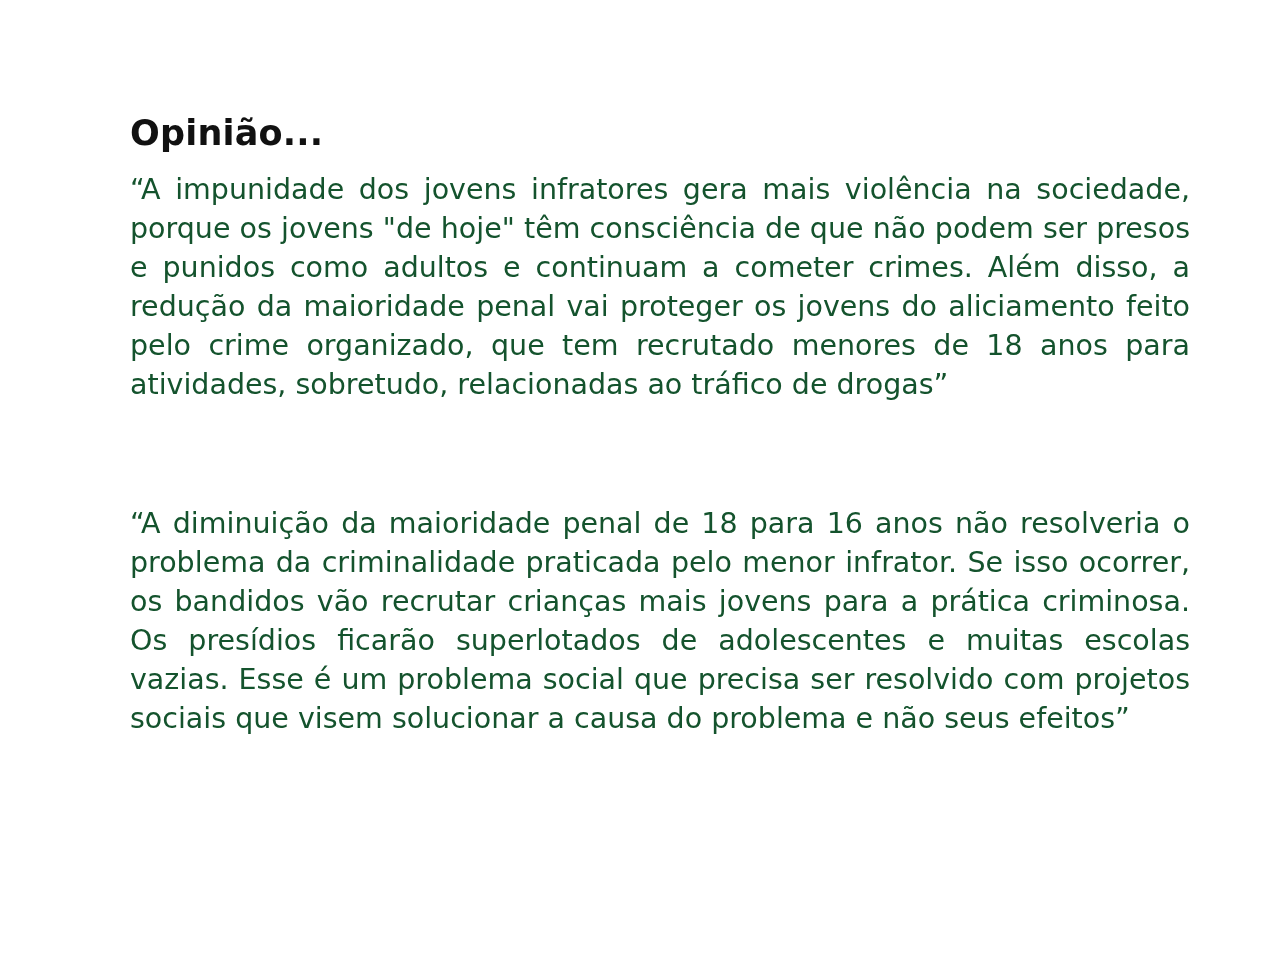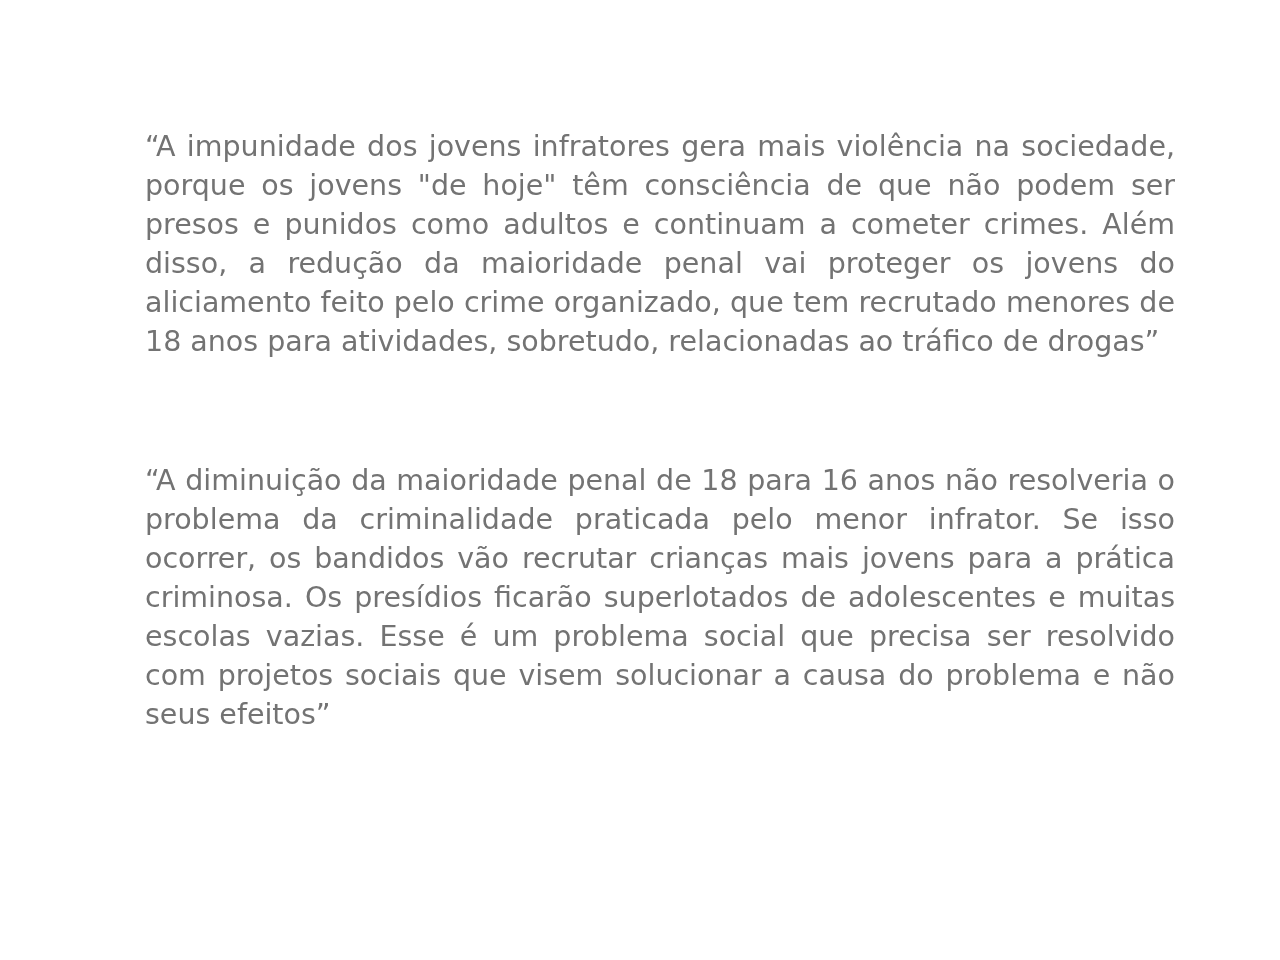--- a/index.html
+++ b/index.html
@@ -33,35 +33,36 @@
     line-height: 1.25;
     margin: 0 0 14px 0;
     letter-spacing: 0.2px;
     color: #111111;
   }
   .quote-block {
     font-size: 28.5px;
     line-height: 1.37;
     text-align: justify;
     text-justify: inter-word;
-    color: #737373;
-    margin: 15px;
+    color: #14532d;
+    margin: 0;
   }
   .quote-block.first {
     margin-bottom: 0;
   }
   .spacer {
     height: 100px;
   }
   .quote-block.second {
     margin-top: 0;
   }
 </style>
 </head>
 <body>
 
 <div class="slide">
   <div class="content">
+    <h1 class="slide-title">Opinião...</h1>
     <p class="quote-block first">“A impunidade dos jovens infratores gera mais violência na sociedade, porque os jovens "de hoje" têm consciência de que não podem ser presos e punidos como adultos e continuam a cometer crimes. Além disso, a redução da maioridade penal vai proteger os jovens do aliciamento feito pelo crime organizado, que tem recrutado menores de 18 anos para atividades, sobretudo, relacionadas ao tráfico de drogas”</p>
     <div class="spacer"></div>
     <p class="quote-block second">“A diminuição da maioridade penal de 18 para 16 anos não resolveria o problema da criminalidade praticada pelo menor infrator. Se isso ocorrer, os bandidos vão recrutar crianças mais jovens para a prática criminosa. Os presídios ficarão superlotados de adolescentes e muitas escolas vazias. Esse é um problema social que precisa ser resolvido com projetos sociais que visem solucionar a causa do problema e não seus efeitos”</p>
   </div>
 </div>
 
 </body></html>

